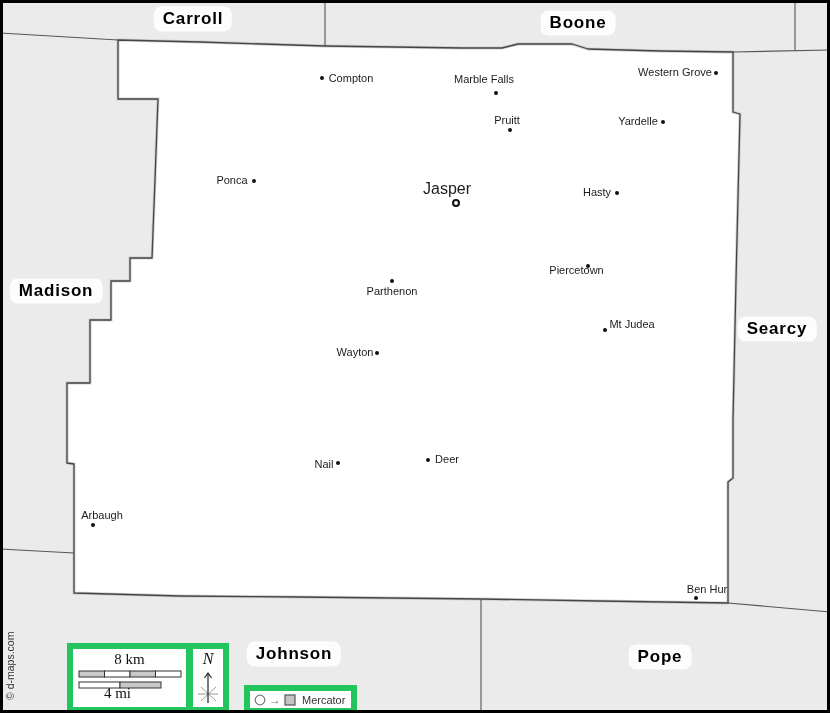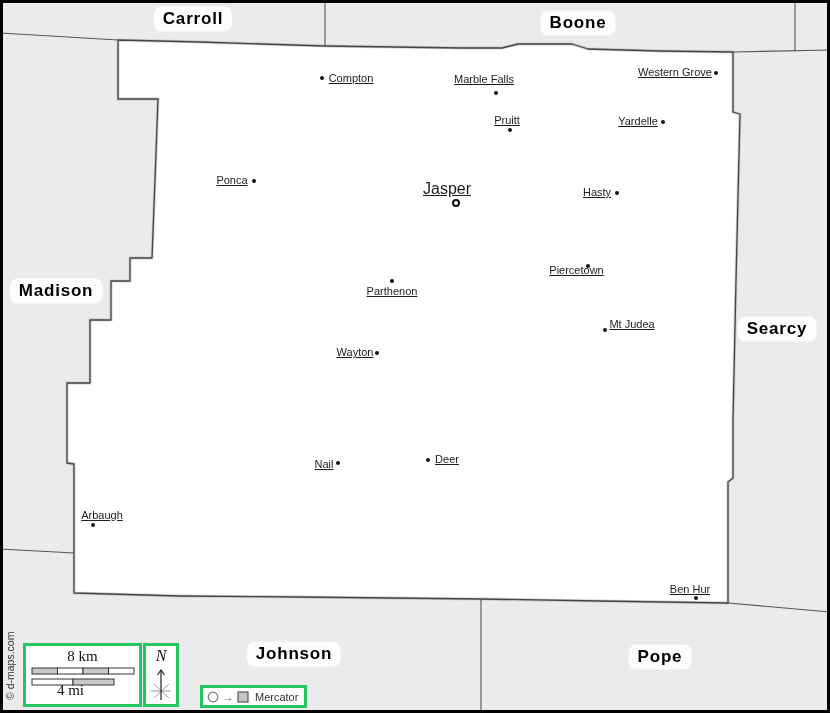--- a/index.html
+++ b/index.html
@@ -57,31 +57,31 @@
     background: #fff;
     border: 2.4px solid #111;
   }
   .town-label {
     position: absolute;
     transform: translate(-50%, -50%);
     color: #1c1c1c;
     font-size: 11px;
     white-space: nowrap;
     z-index: 9;
-    text-decoration: underline;
   }
   .town-label.seat {
     font-size: 16px;
   }
   
   .legend-box {
     position: absolute;
     background: #fff;
-    border: 3px solid #22c55e;
+    border: 6px solid #22c55e;
     z-index: 12;
+    margin-left: 44px;
   }
   #scale-box { left: 23px; top: 643px; width: 113px; height: 58px; }
   .scale-text {
     position: absolute;
     width: 100%;
     text-align: center;
     font-family: "Liberation Serif", serif;
     font-size: 15px;
     color: #111;
   }
@@ -191,21 +191,21 @@
       <div class="town-label" style="left: 632px; top: 324px;">Mt Judea</div>
       <div class="town-dot" style="left: 377px; top: 353px;"></div>
       <div class="town-label" style="left: 355px; top: 352px;">Wayton</div>
       <div class="town-dot" style="left: 338px; top: 463px;"></div>
       <div class="town-label" style="left: 324px; top: 464px;">Nail</div>
       <div class="town-dot" style="left: 428px; top: 460px;"></div>
       <div class="town-label" style="left: 447px; top: 459px;">Deer</div>
       <div class="town-dot" style="left: 93px; top: 525px;"></div>
       <div class="town-label" style="left: 102px; top: 515px;">Arbaugh</div>
       <div class="town-dot" style="left: 696px; top: 598px;"></div>
-      <div class="town-label" style="left: 681px; top: 589px; padding-left: 18px;">Ben Hur</div>
+      <div class="town-label" style="left: 698px; top: 589px; padding-left: 18px;">Ben Hur</div>
     </div>
 
   <div id="scale-box" class="legend-box">
     <div id="scale-km-text" class="scale-text">8 km</div>
     <svg id="scale-svg" width="113" height="58">
 
       <rect x="6" y="22" width="25.5" height="6" fill="#c9c9c9" stroke="#333" stroke-width="1"></rect>
       <rect x="31.5" y="22" width="25.5" height="6" fill="#ffffff" stroke="#333" stroke-width="1"></rect>
       <rect x="57" y="22" width="25.5" height="6" fill="#c9c9c9" stroke="#333" stroke-width="1"></rect>
       <rect x="82.5" y="22" width="25.5" height="6" fill="#ffffff" stroke="#333" stroke-width="1"></rect>

